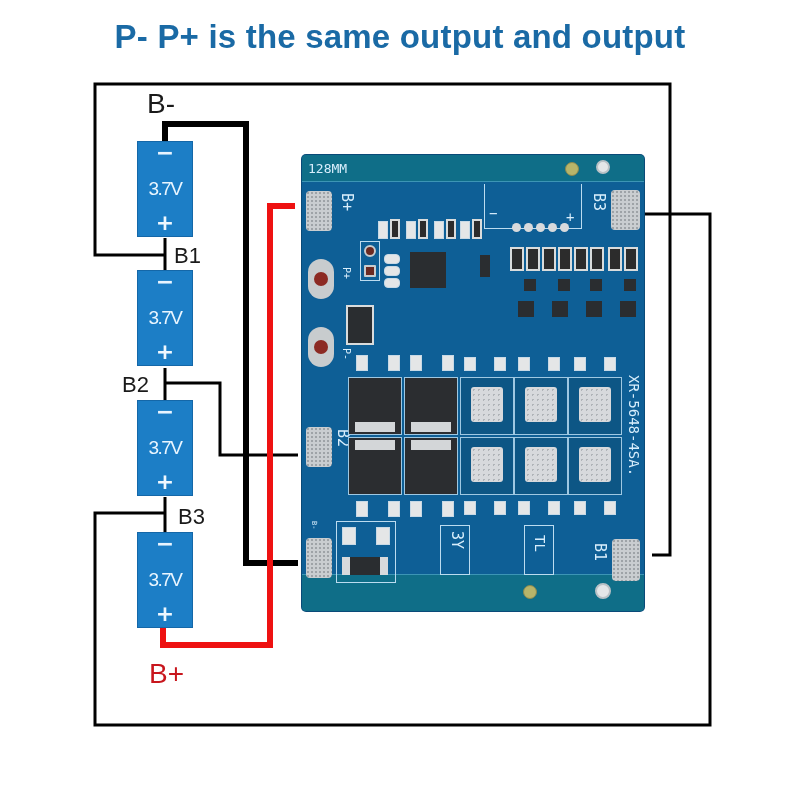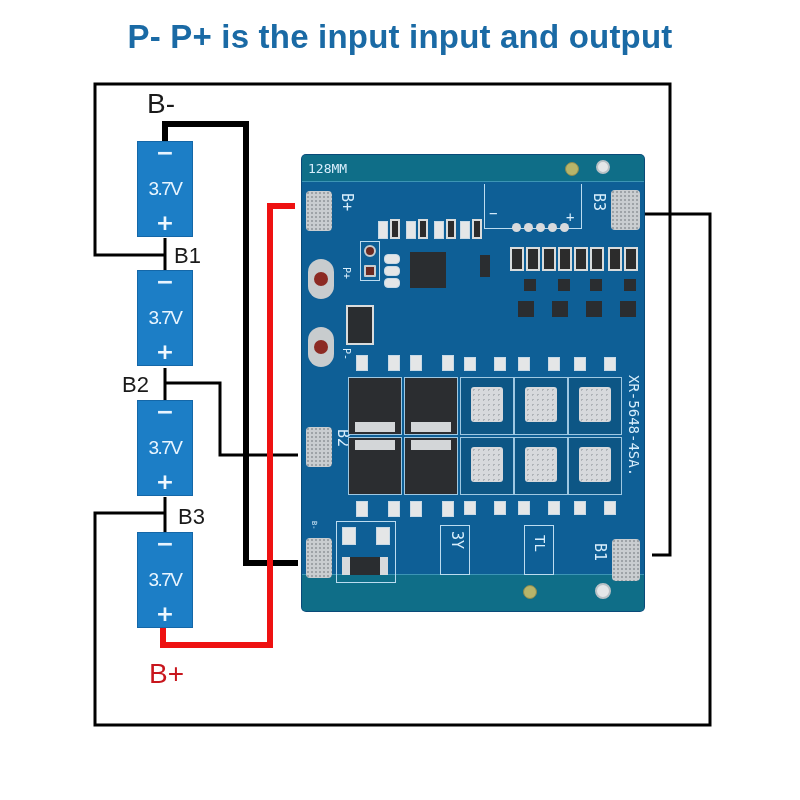--- a/index.html
+++ b/index.html
@@ -22,21 +22,21 @@
   .mos .tab{position:absolute;left:6px;right:6px;height:10px;background:#d3d6d8;}
   .sq{position:absolute;border:1px solid #9fc8e2;background:#0d5685;}
   .sq .ag{position:absolute;left:10px;top:9px;right:10px;bottom:12px;background:#d7d9dc;border-radius:3px;background-image:radial-gradient(#b0b4b8 1px,transparent 1px);background-size:5px 5px;}
   .smd{position:absolute;background:#e4e6e7;border:1px solid #c7d9e6;}
   .res{position:absolute;width:10px;height:20px;background:#2c2c2c;border:2px solid #d9dcdc;box-sizing:border-box;}
   .box{position:absolute;border:1.5px solid #bcdcf0;}
 </style>
 </head>
 <body>
 
-<div class="title">P- P+ is the input input and output</div>
+<div class="title">P- P+ is the same output and output</div>
 
 <svg class="wires" width="800" height="800">
 
   <polyline points="165,255 95,255 95,84 670,84 670,555 652,555" fill="none" stroke="#000" stroke-width="3"></polyline>
 
   <polyline points="645,214 710,214 710,725 95,725 95,513 165,513" fill="none" stroke="#000" stroke-width="3"></polyline>
 
   <polyline points="165,383 220,383 220,455 298,455" fill="none" stroke="#000" stroke-width="3"></polyline>
 
   <polyline points="165,142 165,124 246,124 246,563 298,563" fill="none" stroke="#000" stroke-width="6"></polyline>

